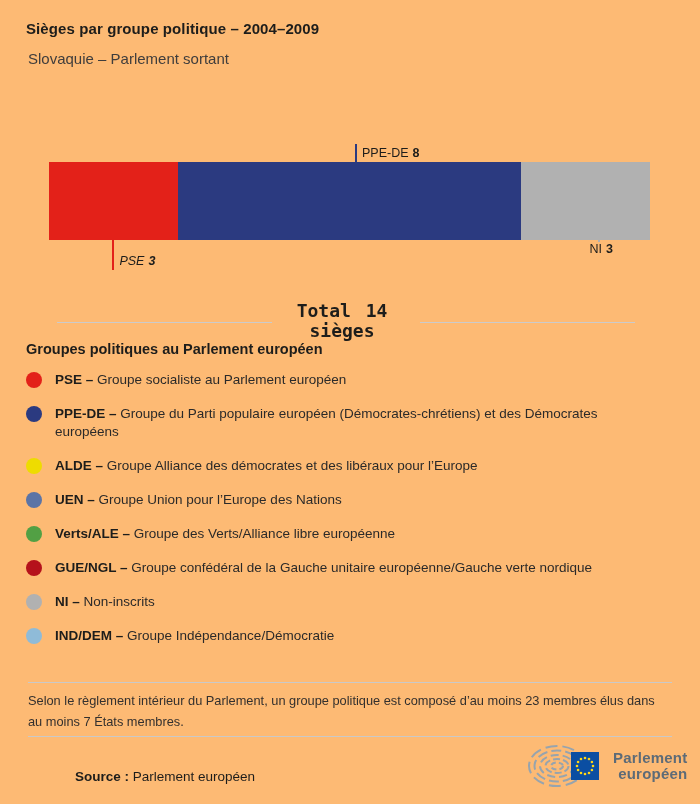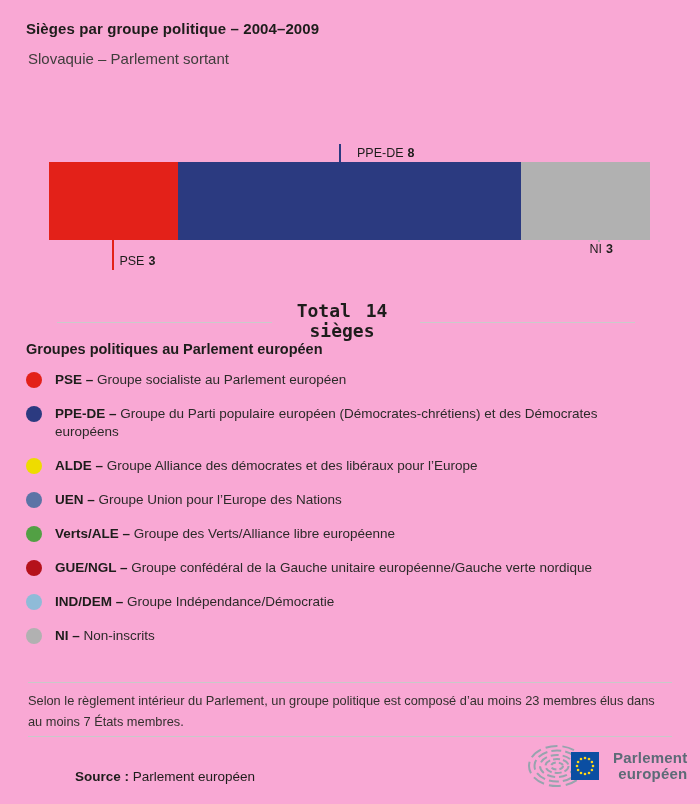--- a/index.html
+++ b/index.html
@@ -1,30 +1,30 @@
 <!DOCTYPE html>
 <html><head>
 <meta charset="utf-8">
 <style>
   html,body{margin:0;padding:0;background:#ffffff;}
-  .page{position:relative;width:700px;height:804px;background:#f9a8d4;
+  .page{position:relative;width:700px;height:804px;background:#fdba74;
         font-family:"Liberation Sans",sans-serif;color:#1d1d1b;overflow:hidden;}
 
   .title{position:absolute;left:26px;top:20px;font-size:15px;font-weight:bold;letter-spacing:.1px;}
   .subtitle{position:absolute;left:28px;top:50px;font-size:15px;color:#3f3d3c;}
 
   
   .bar{position:absolute;left:49px;top:162px;width:601px;height:78px;display:flex;}
   .seg{height:100%;}
 
   .bar-label{position:absolute;display:flex;font-size:12.5px;color:#1d1d1b;}
   .tick{width:2px;flex:0 0 2px;}
   .label-ppe{top:144px;height:18px;align-items:center;}
   .label-ppe .tick{height:18px;}
-  .label-pse{top:240px;height:30px;align-items:flex-end;}
+  .label-pse{top:240px;height:30px;align-items:flex-end;font-style:italic;}
   .label-pse .tick{height:30px;}
   .label-pse .bl-text{padding-bottom:2px;}
   .label-ni{top:240px;height:14px;align-items:center;}
   .label-ni .tick{height:14px;}
   .bl-text{margin-left:5px;white-space:nowrap;}
   .bl-val{font-weight:bold;margin-left:4px;}
 
   
   .total-line{position:absolute;top:322px;height:1px;background:#cbcbcb;}
   .total-line.left{left:57px;width:215px;}
@@ -59,21 +59,21 @@
 
   <div class="title">Sièges par groupe politique – 2004–2009</div>
   <div class="subtitle">Slovaquie – Parlement sortant</div>
 
   <div class="bar" id="bar">
       <div class="seg" style="width: 21.4286%; background: rgb(227, 33, 25);"></div>
       <div class="seg" style="width: 57.1429%; background: rgb(43, 58, 128);"></div>
       <div class="seg" style="width: 21.4286%; background: rgb(177, 177, 177);"></div>
     </div>
 
-  <div class="bar-label label-ppe" id="label-ppe" style="left: 339px; gap: 11px;">
+  <div class="bar-label label-ppe" id="label-ppe" style="left: 355px;">
     <div class="tick" style="background: rgb(43, 58, 128);"></div>
     <div class="bl-text">
       <span class="bl-name">PPE-DE</span><span class="bl-val">8</span>
     </div>
   </div>
   <div class="bar-label label-pse" id="label-pse" style="left: 112.393px;">
     <div class="tick" style="background: rgb(227, 33, 25);"></div>
     <div class="bl-text">
       <span class="bl-name">PSE</span><span class="bl-val">3</span>
     </div>
@@ -112,26 +112,26 @@
       </div>
       <div class="legend-item">
         <span class="dot" style="background: rgb(82, 160, 68);"></span>
         <span class="legend-text"><span class="abbr">Verts/ALE – </span><span>Groupe des Verts/Alliance libre européenne</span></span>
       </div>
       <div class="legend-item">
         <span class="dot" style="background: rgb(181, 18, 27);"></span>
         <span class="legend-text"><span class="abbr">GUE/NGL – </span><span>Groupe confédéral de la Gauche unitaire européenne/Gauche verte nordique</span></span>
       </div>
       <div class="legend-item">
+        <span class="dot" style="background: rgb(177, 177, 177);"></span>
+        <span class="legend-text"><span class="abbr">NI – </span><span>Non-inscrits</span></span>
+      </div>
+      <div class="legend-item">
         <span class="dot" style="background: rgb(143, 187, 216);"></span>
         <span class="legend-text"><span class="abbr">IND/DEM – </span><span>Groupe Indépendance/Démocratie</span></span>
-      </div>
-      <div class="legend-item">
-        <span class="dot" style="background: rgb(177, 177, 177);"></span>
-        <span class="legend-text"><span class="abbr">NI – </span><span>Non-inscrits</span></span>
       </div>
     </div>
 
   <div class="divider d1"></div>
   <p class="note">Selon le règlement intérieur du Parlement, un groupe politique est composé d’au moins 23 membres élus dans au moins 7 États membres.</p>
   <div class="divider d2"></div>
 
   <div class="source">
     <span class="src-label">Source :</span>
     <span class="src-value">Parlement européen</span>

